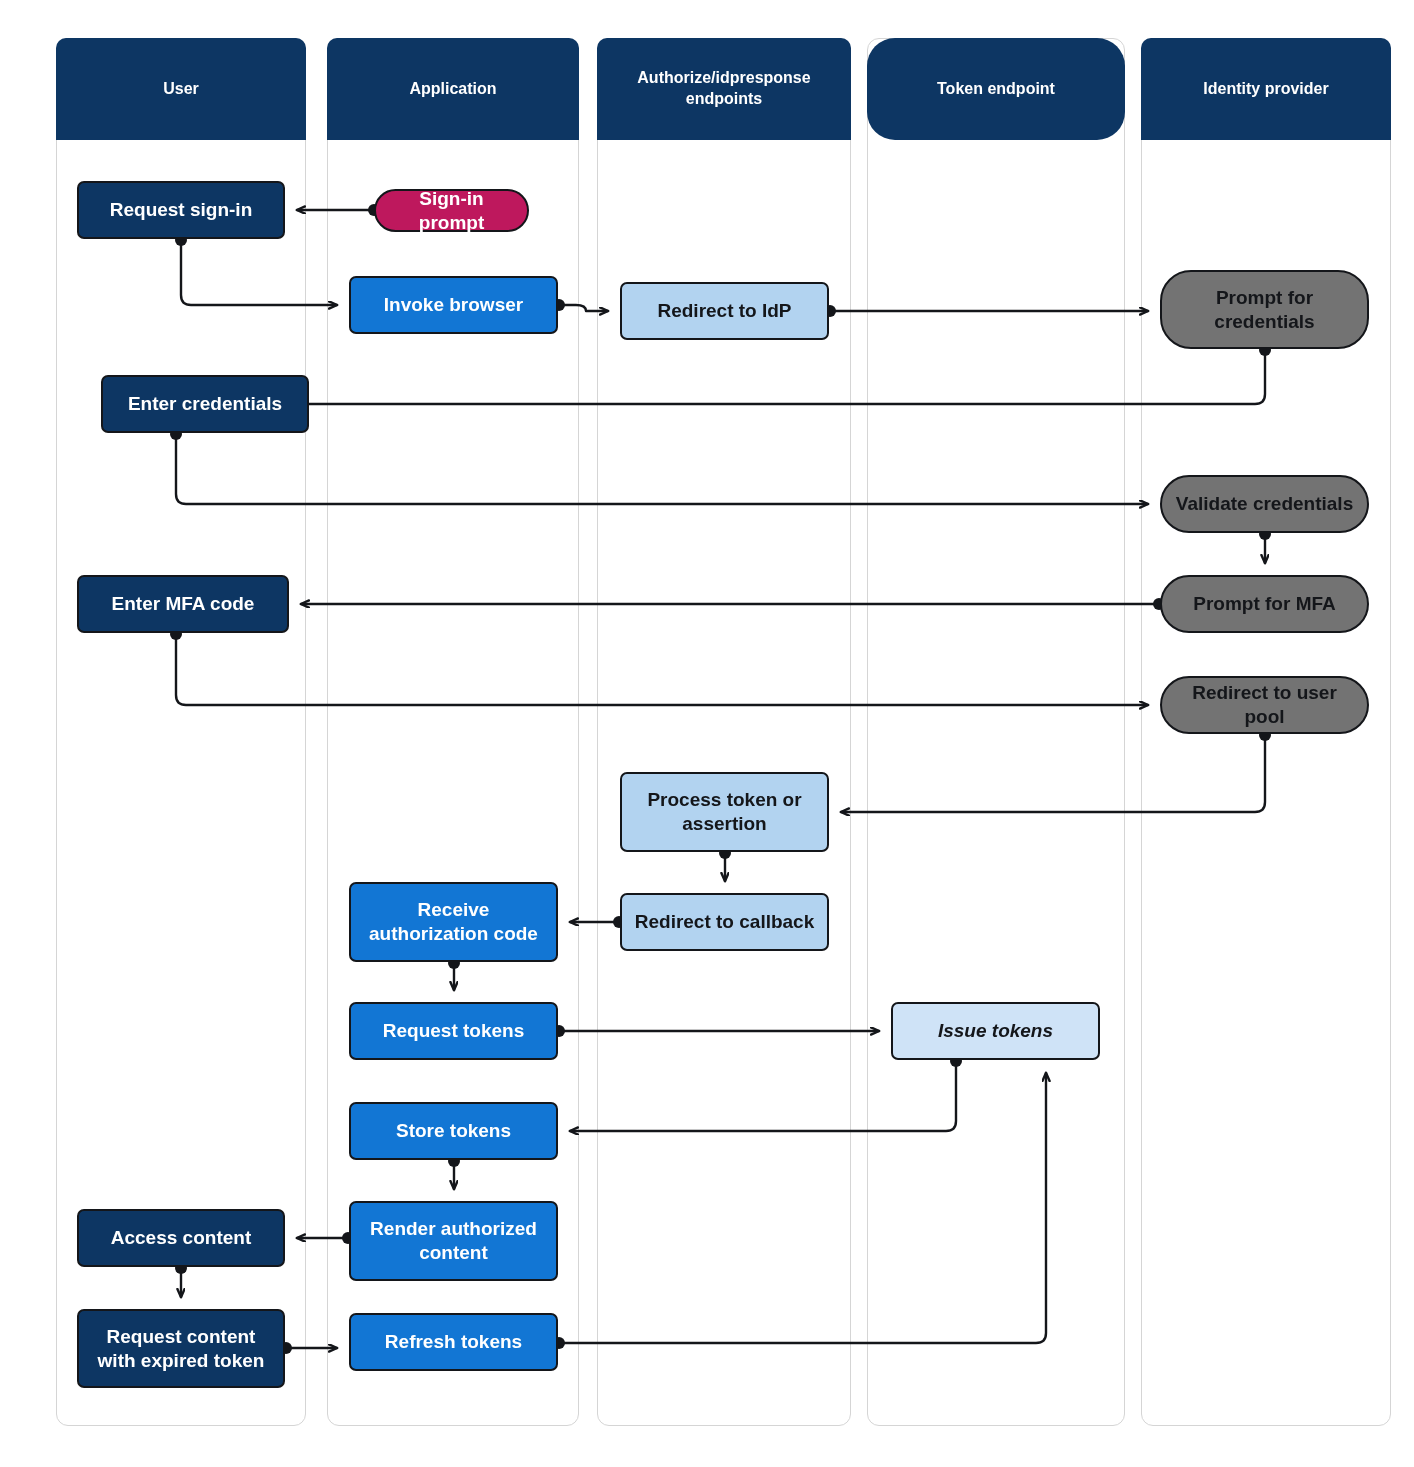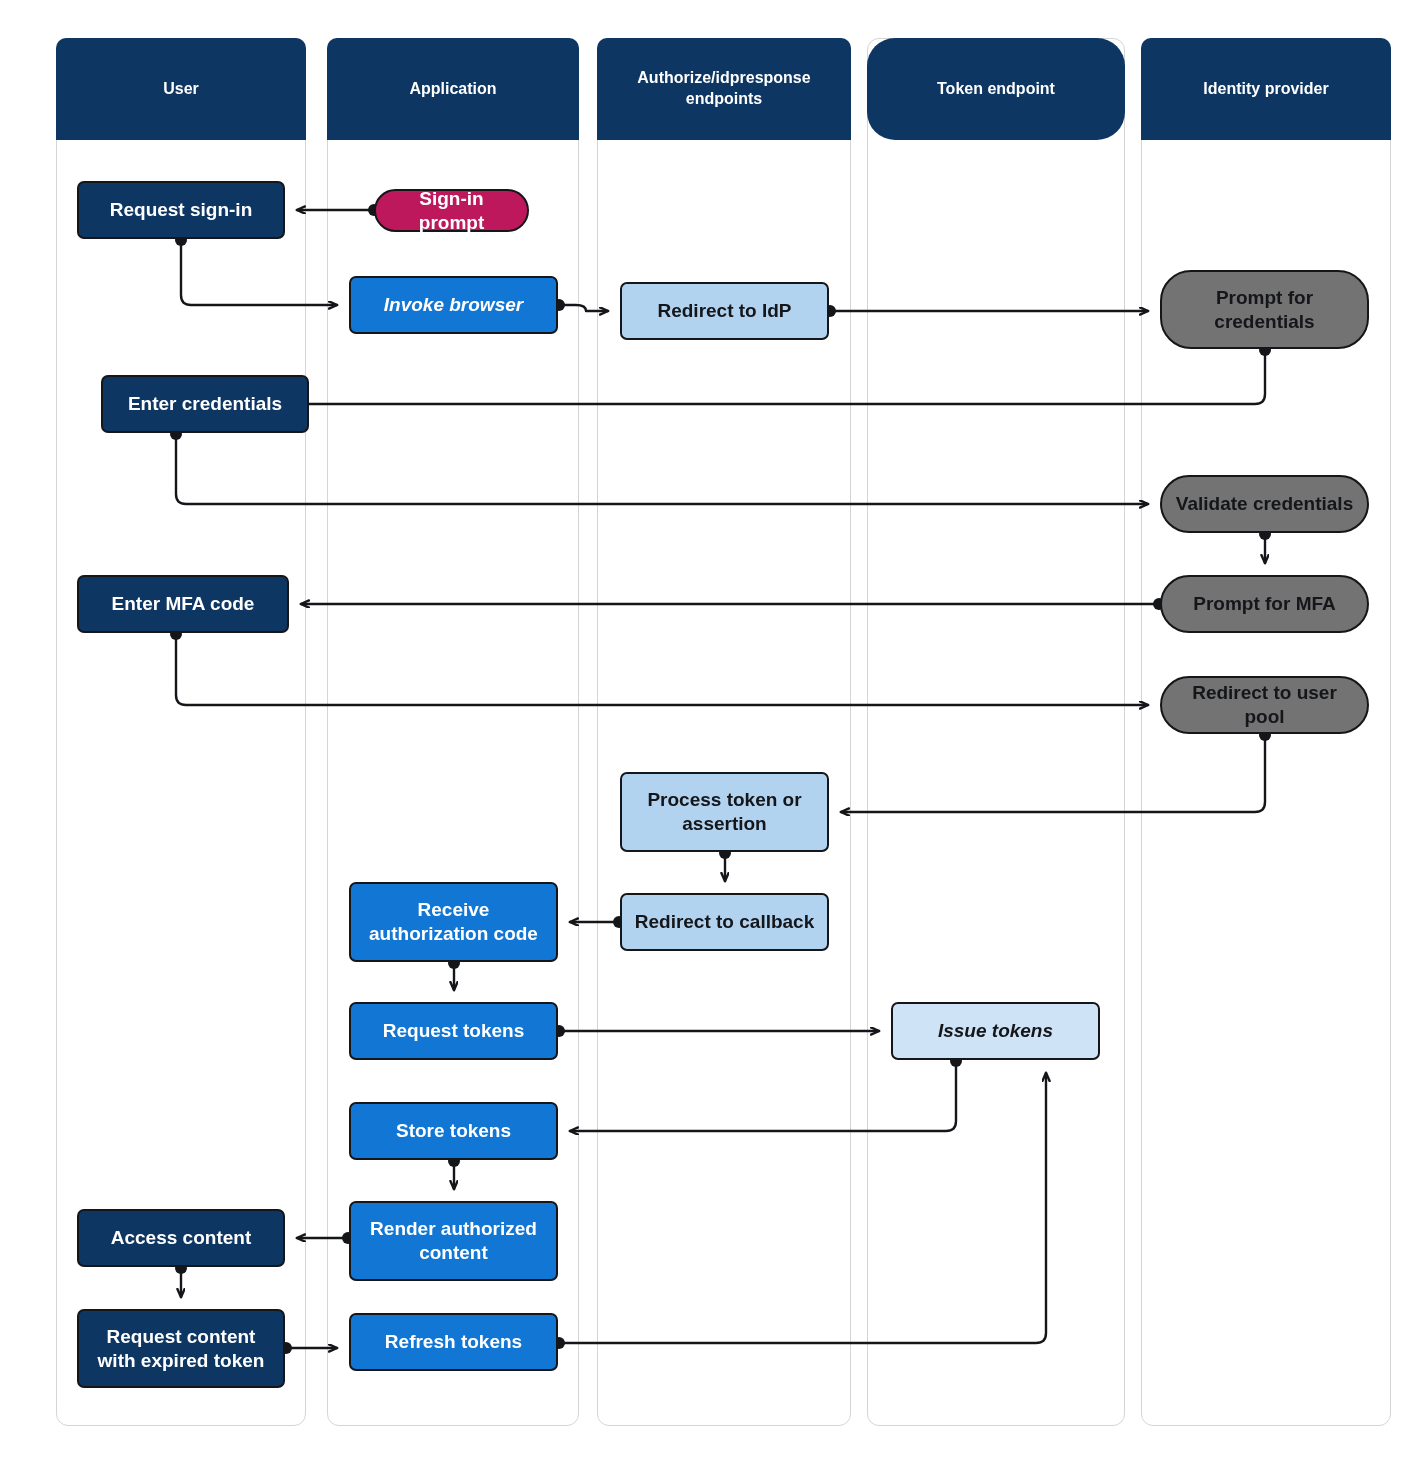--- a/index.html
+++ b/index.html
@@ -152,21 +152,21 @@
     <path d="M543,1343 L1020,1343 Q1030,1343 1030,1333 L1030,1073" marker-end="url(#ah)"></path>
     <circle cx="543" cy="1343" r="6"></circle>
   </svg>
 
   <div class="node n-user" style="left:61px;top:181px;width:208px;height:58px;">
       <span>Request sign-in</span>
     </div>
   <div class="node n-app-pill" style="left:358px;top:189px;width:155px;height:43px;">
       <span>Sign-in prompt</span>
     </div>
-  <div class="node n-app" style="left:333px;top:276px;width:209px;height:58px;font-style:italic;">
+  <div class="node n-app" style="left:333px;top:276px;width:209px;height:58px;">
       <span>Invoke browser</span>
     </div>
   <div class="node n-endpoint" style="left:604px;top:282px;width:209px;height:58px;">
       <span>Redirect to IdP</span>
     </div>
   <div class="node n-idp" style="left:1144px;top:270px;width:209px;height:79px;">
       <span>Prompt for credentials</span>
     </div>
   <div class="node n-user" style="left:61px;top:375px;width:208px;height:58px;margin-left:24px;">
       <span>Enter credentials</span>

